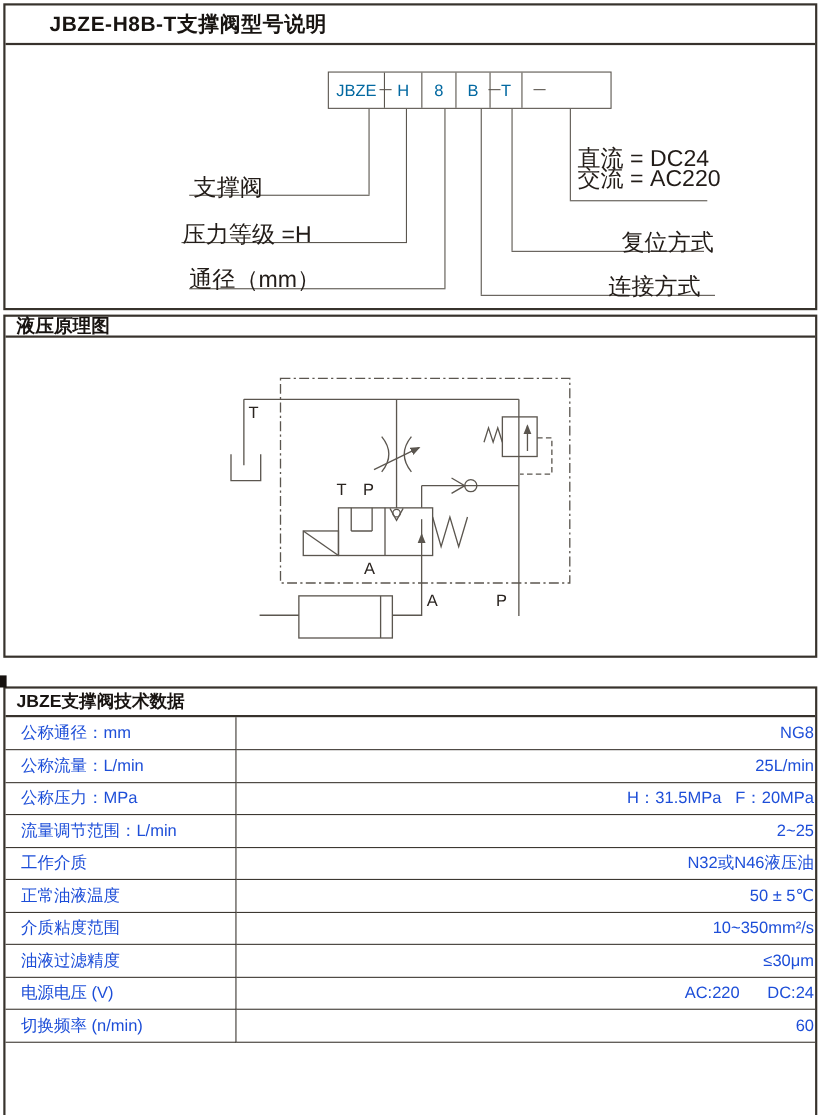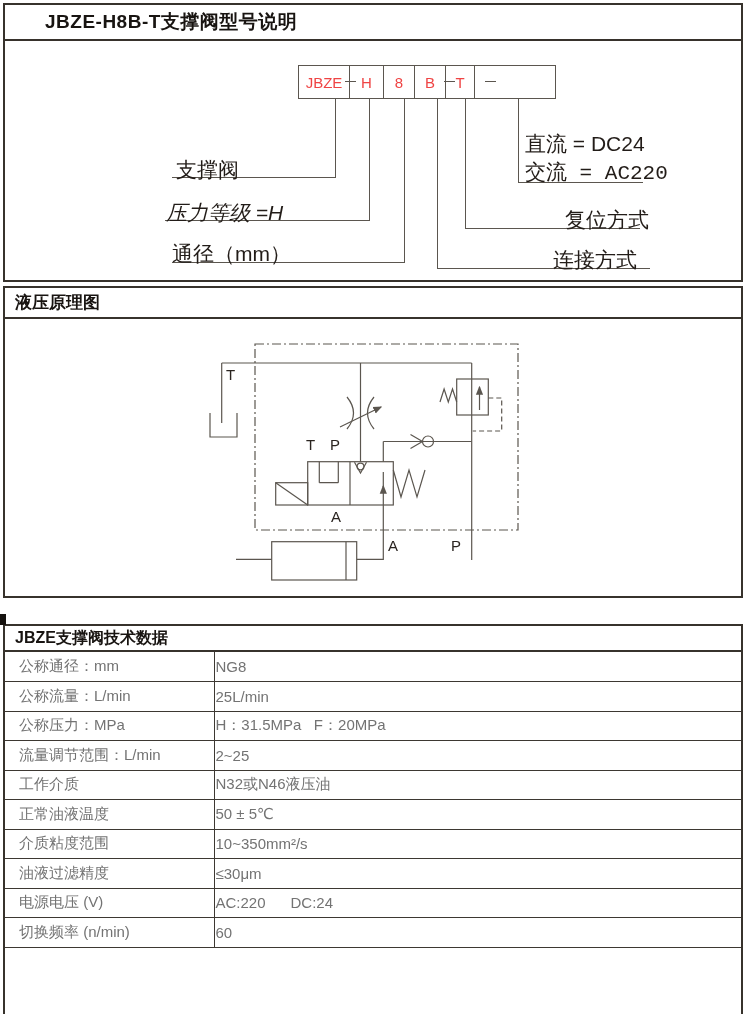--- a/index.html
+++ b/index.html
@@ -9,47 +9,47 @@
     overflow:hidden;
   }
   .box{position:absolute;left:3px;width:740px;box-sizing:border-box;
        border:2px solid #37322c;background:#fff;}
   .box1{top:3px;height:279px;}
   .box2{top:286px;height:312px;}
   .box3{top:624px;height:508px;}
   .sec-header{border-bottom:2px solid #37322c;font-weight:bold;
       display:flex;align-items:center;padding-left:10px;box-sizing:border-box;}
   .sec-header.h1{height:36px;font-size:19px;letter-spacing:.5px;padding-left:40px;}
-  .sec-header.h2{height:31px;font-size:17px;}
+  .sec-header.h2{height:19px;font-size:17px;}
   .sec-header.h3{height:26px;font-size:16px;}
 
   
   .overlay{position:absolute;inset:0;pointer-events:none;}
   .code-box{position:absolute;left:298px;top:65px;width:258px;height:34px;
       border:1px solid #5b564f;display:flex;box-sizing:border-box;background:#fff;}
   .code-cell{border-right:1px solid #5b564f;display:flex;align-items:center;
-      justify-content:center;font-size:15px;box-sizing:border-box;color:#ef4444;}
+      justify-content:center;font-size:15px;box-sizing:border-box;color:#0369a1;}
   .code-cell:nth-child(1){width:51px;}
   .code-cell:nth-child(2){width:34px;}
   .code-cell:nth-child(3){width:31px;}
   .code-cell:nth-child(4){width:31px;}
   .code-cell:nth-child(5){width:29px;}
   .code-cell:nth-child(6){flex:1;border-right:none;}
   .code-dash{position:absolute;top:81px;width:11px;height:1px;background:#5b564f;}
   .vl,.hl{position:absolute;background:#5b564f;}
   .vl{width:1px;}
   .hl{height:1px;}
   .callout{position:absolute;font-size:21px;white-space:nowrap;color:#221c18;}
 
   
   .tech-table{width:100%;border-collapse:collapse;table-layout:fixed;}
-  .tech-table td{height:29.5px;box-sizing:border-box;font-size:15px;color:#737373;
+  .tech-table td{height:29.5px;box-sizing:border-box;font-size:15px;color:#1d4ed8;
       border-bottom:1.5px solid #3d3832;overflow:hidden;margin-top:44px;}
   td.lbl{width:209px;border-right:1.5px solid #3d3832;padding-left:14px;}
-  td.val{text-align:left;white-space:pre-wrap;}
+  td.val{text-align:right;white-space:pre-wrap;}
 
   .tab-marker{position:absolute;left:0;top:614px;width:6px;height:11px;background:#16120f;}
 
   svg text{font-family:"Liberation Sans","DejaVu Sans",sans-serif;}
 </style>
 </head>
 <body>
 
 <div class="page">
 
@@ -132,24 +132,24 @@
     <div class="vl" style="left:518px;top:99px;height:83px;"></div>
 
     <div class="hl" style="left:172px;top:177px;width:164px;"></div>
     <div class="hl" style="left:165px;top:220px;width:205px;"></div>
     <div class="hl" style="left:172px;top:262px;width:233px;"></div>
     <div class="hl" style="left:437px;top:268px;width:213px;"></div>
     <div class="hl" style="left:465px;top:228px;width:175px;"></div>
     <div class="hl" style="left:518px;top:182px;width:125px;"></div>
 
     <div class="callout" style="left:176px;top:156px;">支撑阀</div>
-    <div class="callout" style="left:166px;top:199px;font-style:italic;">压力等级 =H</div>
+    <div class="callout" style="left:166px;top:199px;">压力等级 =H</div>
     <div class="callout" style="left:172px;top:240px;">通径（mm）</div>
     <div class="callout" style="left:525px;top:130px;">直流 = DC24</div>
-    <div class="callout" style="left:525px;top:158px;font-family:Liberation Mono, monospace;">交流 = AC220</div>
+    <div class="callout" style="left:525px;top:148px;">交流 = AC220</div>
     <div class="callout" style="left:565px;top:206px;">复位方式</div>
     <div class="callout" style="left:553px;top:246px;">连接方式</div>
   </div>
 
   <svg class="overlay" width="750" height="1014" viewBox="0 0 750 1014" fill="none" stroke="#5b564f" stroke-width="1.2">
     <defs>
       <marker id="arr" viewBox="0 0 10 10" refX="8.5" refY="5" markerWidth="7.5" markerHeight="7.5" orient="auto-start-reverse">
         <path d="M0,1 L10,5 L0,9 z" fill="#5b564f" stroke="none"></path>
       </marker>
     </defs>

